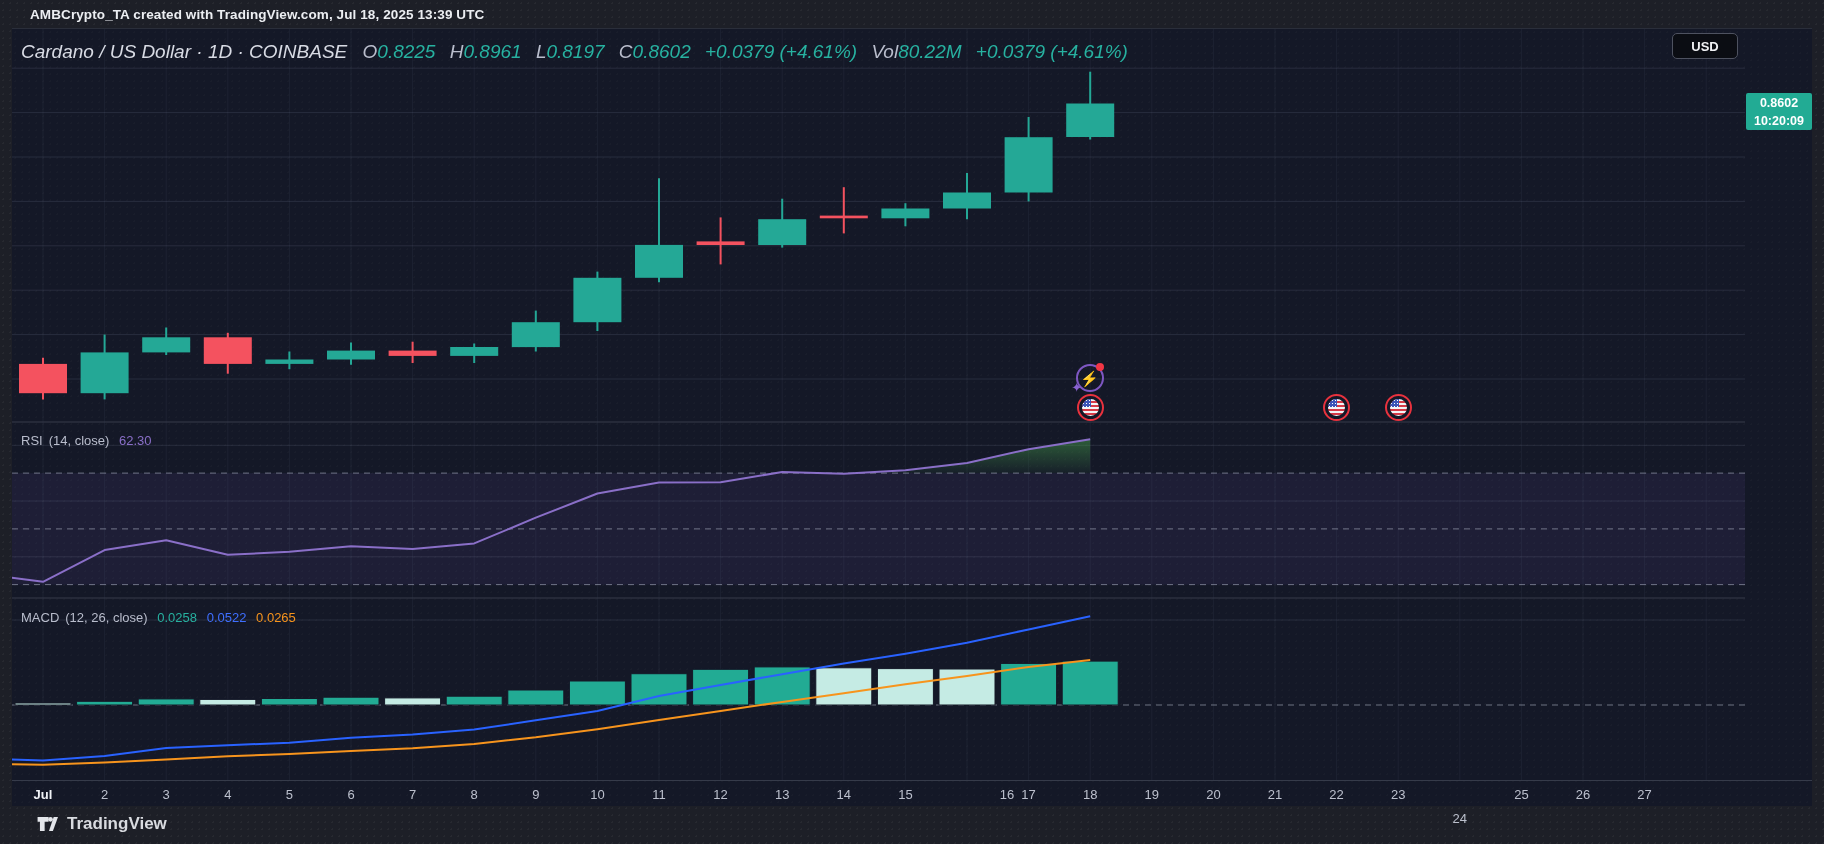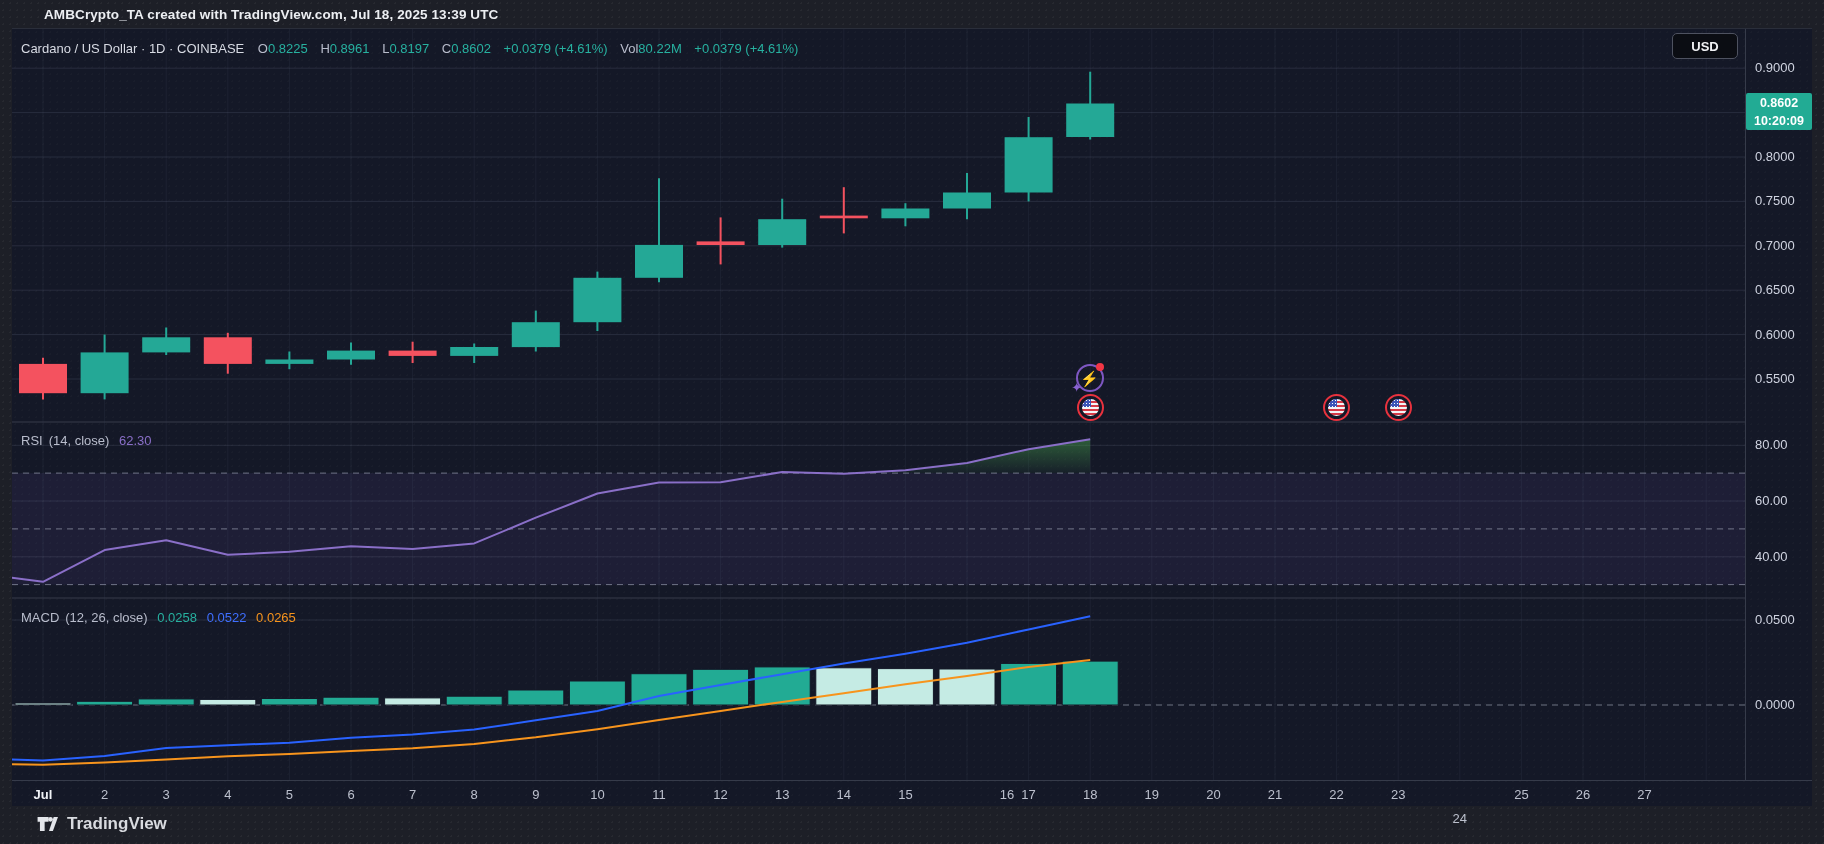--- a/index.html
+++ b/index.html
@@ -4,33 +4,33 @@
 <style>
   * { margin:0; padding:0; box-sizing:border-box; }
   html,body { width:1824px; height:844px; overflow:hidden; }
   body {
     font-family:"Liberation Sans", sans-serif;
     background-color:#1d1f27;
     background-image:radial-gradient(circle, rgba(255,255,255,0.045) 1px, transparent 1px);
     background-size:7px 7px;
     position:relative; color:#d1d4dc;
   }
-  .topbar { position:absolute; left:0; top:0; width:1824px; height:28px; display:flex; align-items:center; padding-left:44px; }
+  .topbar { position:absolute; left:0; top:0; width:1824px; height:28px; display:flex; align-items:center; padding-left:30px; }
   .topbar-text { font-size:13.5px; font-weight:700; color:#eceef2; letter-spacing:0.1px; }
 
   .chart {
     position:absolute; left:12px; top:28px; width:1800px; height:778px;
     background-color:#141827;
     background-image:radial-gradient(circle, rgba(255,255,255,0.02) 1px, transparent 1px);
     background-size:7px 7px;
     border-top:1px solid #2a2e3a;
   }
   .chart-svg { position:absolute; left:0; top:0; }
 
-  .legend { position:absolute; left:9px; top:12px; font-size:13px; white-space:nowrap; z-index:5; }
+  .legend { position:absolute; left:9px; top:12px; font-size:19px; white-space:nowrap; z-index:5;font-style:italic; }
   .legend span { margin-right:4px; }
   .sym { color:#d8dbe4; margin-right:10px !important; }
   .ltr { color:#b9bdcc; margin-right:0 !important; }
   .val-up { color:#27b1a0; margin-right:9px !important; }
   .pane-label { position:absolute; left:9px; font-size:13px; white-space:nowrap; z-index:5; color:#b9bdcc; }
   .pane-label span { margin-right:6px; }
   .rsi-val { color:#8a6fc8; }
   .macd-hist-val { color:#27b1a0; }
   .macd-line-val { color:#3f6fff; }
   .macd-sig-val { color:#f7941d; }
@@ -206,34 +206,20 @@
     <span class="rsi-val">62.30</span>
   </div>
 
   <div class="pane-label" style="top:581px;">
     <span>MACD</span><span>(12, 26, close)</span>
     <span class="macd-hist-val">0.0258</span>
     <span class="macd-line-val">0.0522</span>
     <span class="macd-sig-val">0.0265</span>
   </div>
 
-  <div class="price-axis" id="price-axis">
-      <div class="axis-label" style="top: 31.2px;">0.9000</div>
-      <div class="axis-label" style="top: 120px;">0.8000</div>
-      <div class="axis-label" style="top: 164.4px;">0.7500</div>
-      <div class="axis-label" style="top: 208.8px;">0.7000</div>
-      <div class="axis-label" style="top: 253.2px;">0.6500</div>
-      <div class="axis-label" style="top: 297.6px;">0.6000</div>
-      <div class="axis-label" style="top: 342px;">0.5500</div>
-      <div class="axis-label" style="top: 408.25px;">80.00</div>
-      <div class="axis-label" style="top: 464px;">60.00</div>
-      <div class="axis-label" style="top: 519.75px;">40.00</div>
-      <div class="axis-label" style="top: 583px;">0.0500</div>
-      <div class="axis-label" style="top: 668px;">0.0000</div>
-    </div>
 
   <div class="usd-button">USD</div>
 
   <div class="price-tag">
     <div>0.8602</div>
     <div>10:20:09</div>
   </div>
 
   <div class="time-axis" id="time-axis">
       <div class="time-label major" style="left: 31px;">Jul</div>

